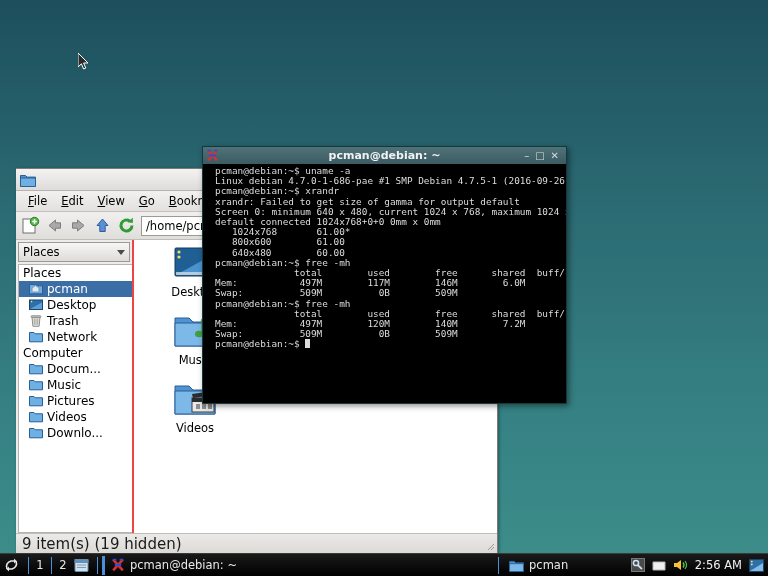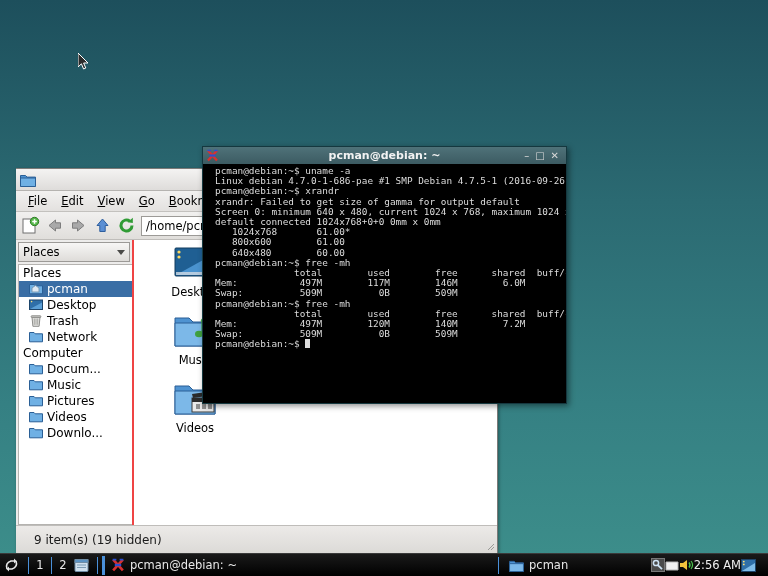--- a/index.html
+++ b/index.html
@@ -58,23 +58,23 @@
   #places-tree { flex:1; background:#fff; border:1px solid #b5b3b0; border-right:none;
     margin:0 0 0 2px; overflow:hidden; font-size:12px; }
   .tree-head { padding:1px 4px; color:#000; font-size:12px; }
   .tree-item { display:flex; align-items:center; gap:4px; padding:1px 4px 1px 10px;
     font-size:12px; color:#000; white-space:nowrap; }
   .tree-item.sel { background:#3a6ea5; color:#fff; }
   #fm-files { flex:1; background:#fff; position:relative; overflow:hidden; }
   .file-item { position:absolute; width:86px; text-align:center; font-size:11.5px; color:#000; }
   .file-item .lbl { margin-top:3px; display:block; }
   #fm-status {
-    height:28px; background:linear-gradient(180deg,#eceae8,#dcdad7);
+    height:20px; background:linear-gradient(180deg,#eceae8,#dcdad7);
     border-top:1px solid #bfbdba; display:flex; align-items:center;
-    font-size:12px; color:#1a1a1a; padding:0 18px;
+    font-size:15px; color:#1a1a1a; padding:0 6px;
   }
   #fm-status .left { flex:0 0 auto; }
   #fm-status .right { margin-left:auto; padding-right:14px; }
   .grip { position:absolute; right:2px; bottom:2px; width:10px; height:10px; }
 
   
   #term {
     position:absolute; left:202px; top:146px; width:365px; height:258px;
     background:#000; border:1px solid #15383f; z-index:20;
     box-shadow:2px 2px 6px rgba(0,0,0,.45); display:flex; flex-direction:column;
@@ -103,21 +103,21 @@
     position:absolute; left:0; bottom:0; width:768px; height:23px;
     background:linear-gradient(180deg,#1a1a1a,#000); border-top:1px solid #3a3a3a;
     display:flex; align-items:center; z-index:100; color:#e8e8e8; font-size:11.5px;
   }
   .tb-sep { width:1px; height:17px; background:#4a90d9; margin:0 4px; }
   #workspaces { display:flex; align-items:center; }
   .ws { width:14px; text-align:center; font-size:11.5px; color:#e8e8e8; }
   .task-btn { display:flex; align-items:center; gap:5px; height:19px; padding:0 6px;
     max-width:255px; overflow:hidden; white-space:nowrap; }
   .task-btn.active { border-left:3px solid #4a90d9; }
-  #tray { margin-left:auto; display:flex; align-items:center; padding-right:12px; }
+  #tray { margin-left:auto; display:flex; align-items:center; gap:7px; padding-right:4px; }
   #clock { font-size:11.5px; color:#f0f0f0; }
 </style>
 </head>
 <body>
 
 <svg id="cursor" viewBox="0 0 12 18">
   <path d="M0,0 L0,14 L3.4,10.8 L5.6,16 L7.8,15 L5.6,10 L10,10 Z" fill="#2b2b2b" stroke="#fff" stroke-width="1"></path>
 </svg>
 
 <div id="fm">

